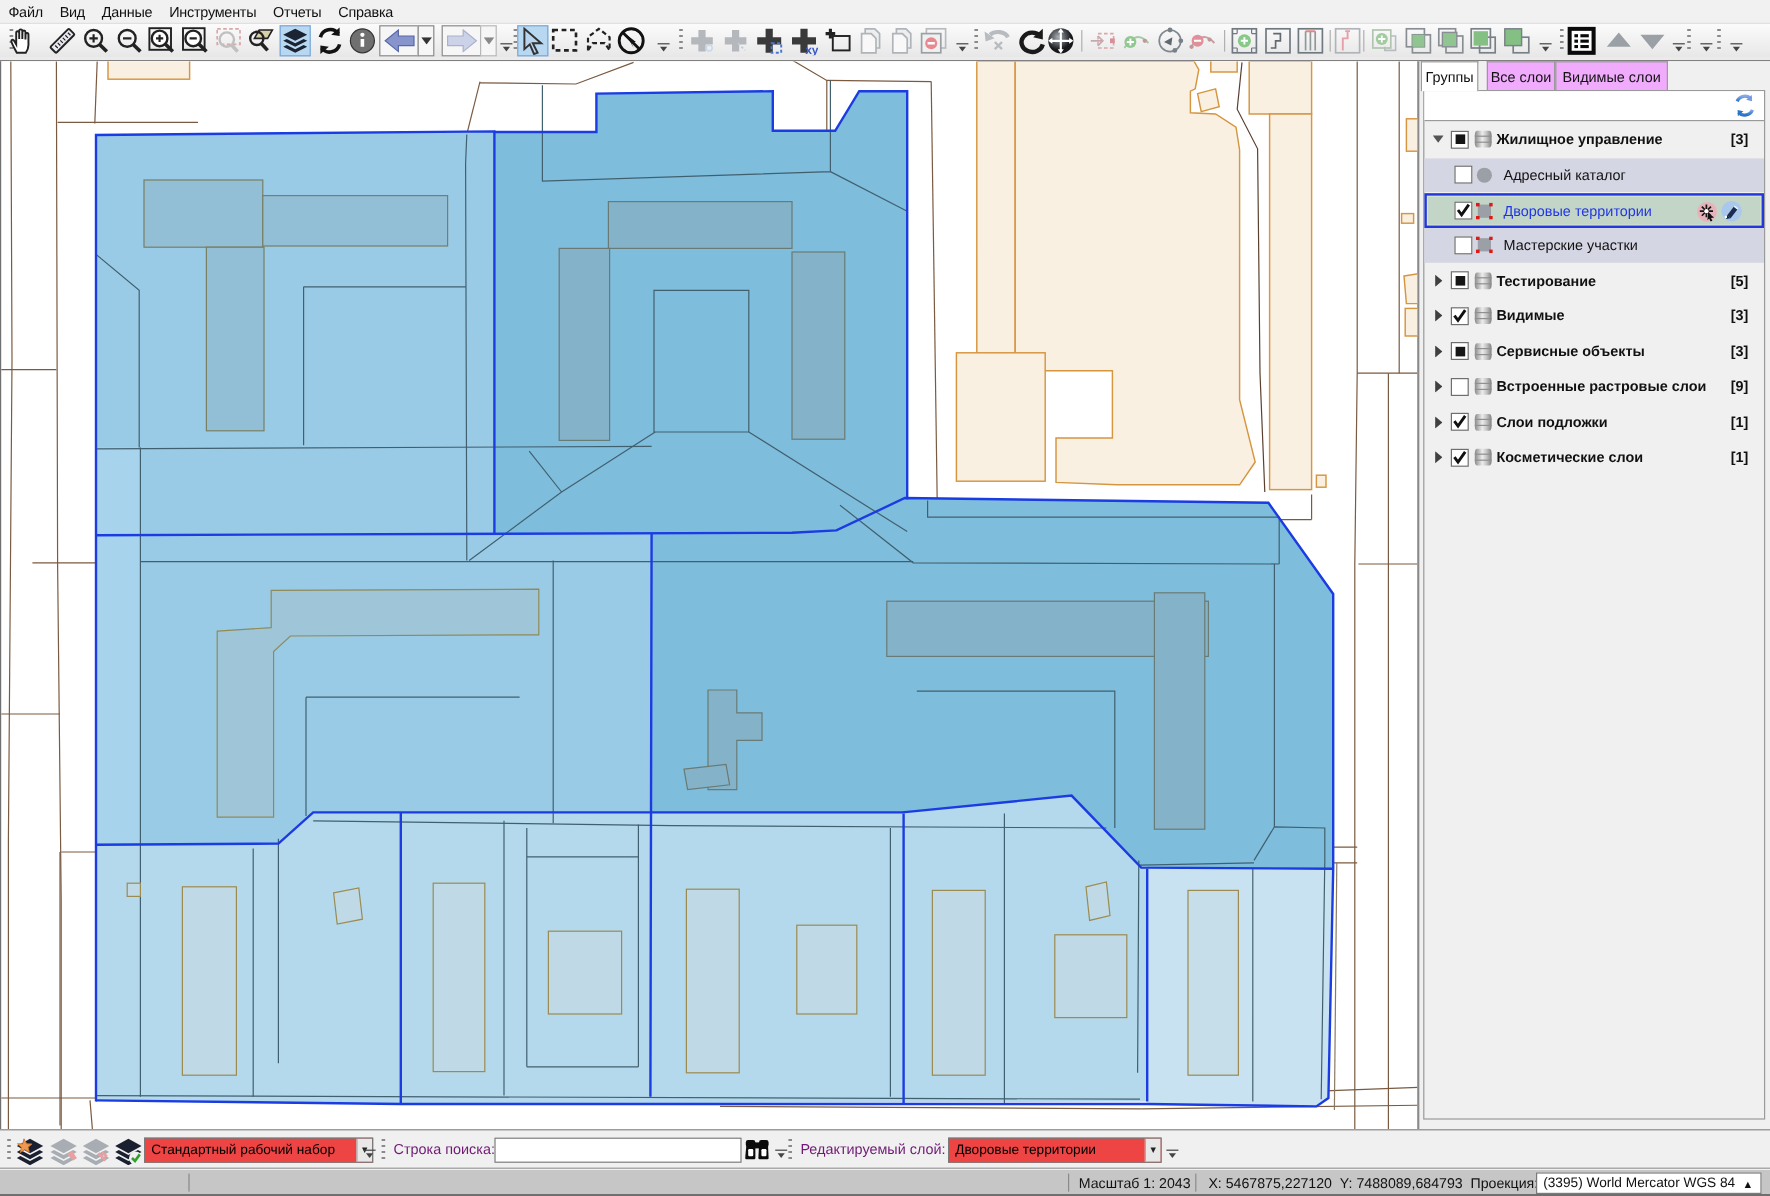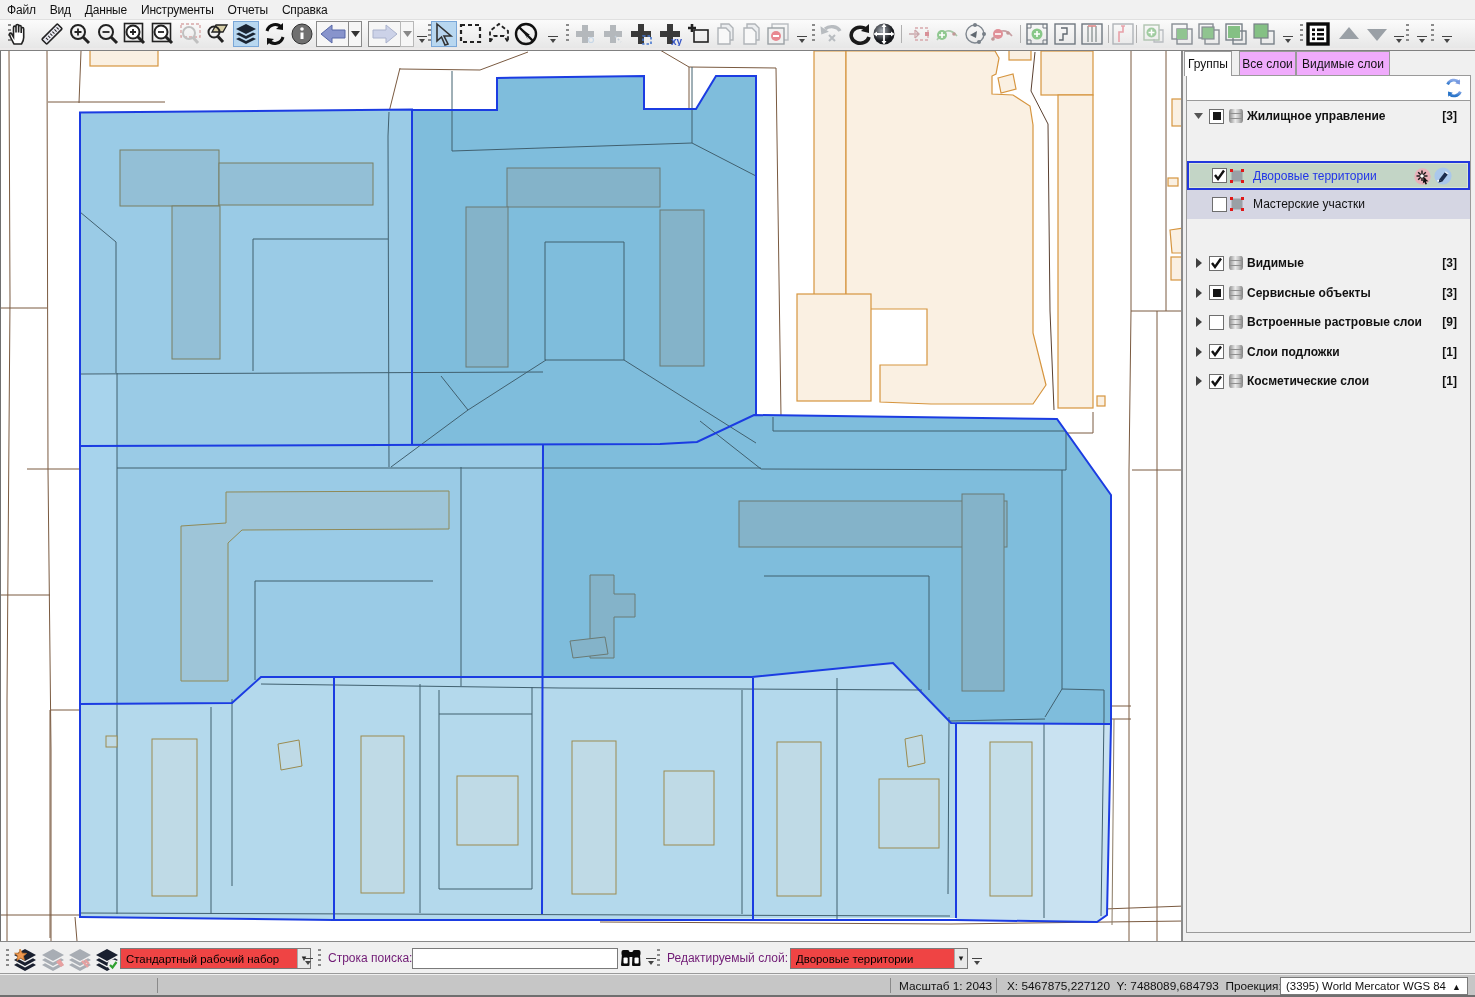--- a/index.html
+++ b/index.html
@@ -488,20 +488,27 @@
       <svg class="icon" style="margin-left:7px" width="9" height="8" viewBox="0 0 9 8">
           <path d="M0,1 L9,1 L4.5,7 Z" fill="#555"></path>
         </svg>
       <span class="cb" style="margin-left:6px">
           <span class="sq"></span>
         </span>
         <span class="cyl"></span>
         <b class="lbl">Жилищное управление</b>
         <b class="cnt">[3]</b>
     </div>
+    <div class="trow child" style="top:80.5px">
+      <span class="cb" style="margin-left:25px"></span>
+      <svg class="icon ml" width="14" height="14" viewBox="0 0 14 14">
+          <circle cx="7" cy="7" r="6.3" fill="#9aa0a6"></circle>
+        </svg>
+      <span class="lbl" style="margin-left:9px">Адресный каталог</span>
+    </div>
     <div class="trow sel" style="top:110px">
       <span class="cb" style="margin-left:23px">
           <svg width="13" height="13" viewBox="0 0 13 13">
             <path d="M2,6 L5,10 L11,1.5" fill="none" stroke="#111" stroke-width="2.4"></path>
           </svg>
         </span>
       <svg class="icon ml" width="14" height="14" viewBox="0 0 14 14">
           <rect x="1.5" y="1.5" width="11" height="11" fill="#9aa0a6"></rect>
           <g fill="#e01818">
             <rect x="0" y="0" width="3" height="3"></rect>
@@ -536,20 +543,31 @@
           <rect x="1.5" y="1.5" width="11" height="11" fill="#9aa0a6"></rect>
           <g fill="#e01818">
             <rect x="0" y="0" width="3" height="3"></rect>
             <rect x="11" y="0" width="3" height="3"></rect>
             <rect x="0" y="11" width="3" height="3"></rect>
             <rect x="11" y="11" width="3" height="3"></rect>
           </g>
         </svg>
       <span class="lbl" style="margin-left:9px">Мастерские участки</span>
     </div>
+    <div class="trow" style="top:168.5px">
+        <svg class="icon" style="margin-left:8px" width="7" height="10" viewBox="0 0 7 10">
+          <path d="M1,0 L7,5 L1,10 Z" fill="#404040"></path>
+        </svg>
+        <span class="cb" style="margin-left:7px">
+          <span class="sq"></span>
+        </span>
+        <span class="cyl"></span>
+        <b class="lbl">Тестирование</b>
+        <b class="cnt">[5]</b>
+      </div>
     <div class="trow" style="top:198px">
         <svg class="icon" style="margin-left:8px" width="7" height="10" viewBox="0 0 7 10">
           <path d="M1,0 L7,5 L1,10 Z" fill="#404040"></path>
         </svg>
         <span class="cb" style="margin-left:7px">
           <svg width="13" height="13" viewBox="0 0 13 13">
             <path d="M2,6 L5,10 L11,1.5" fill="none" stroke="#111" stroke-width="2.4"></path>
           </svg>
         </span>
         <span class="cyl"></span>

